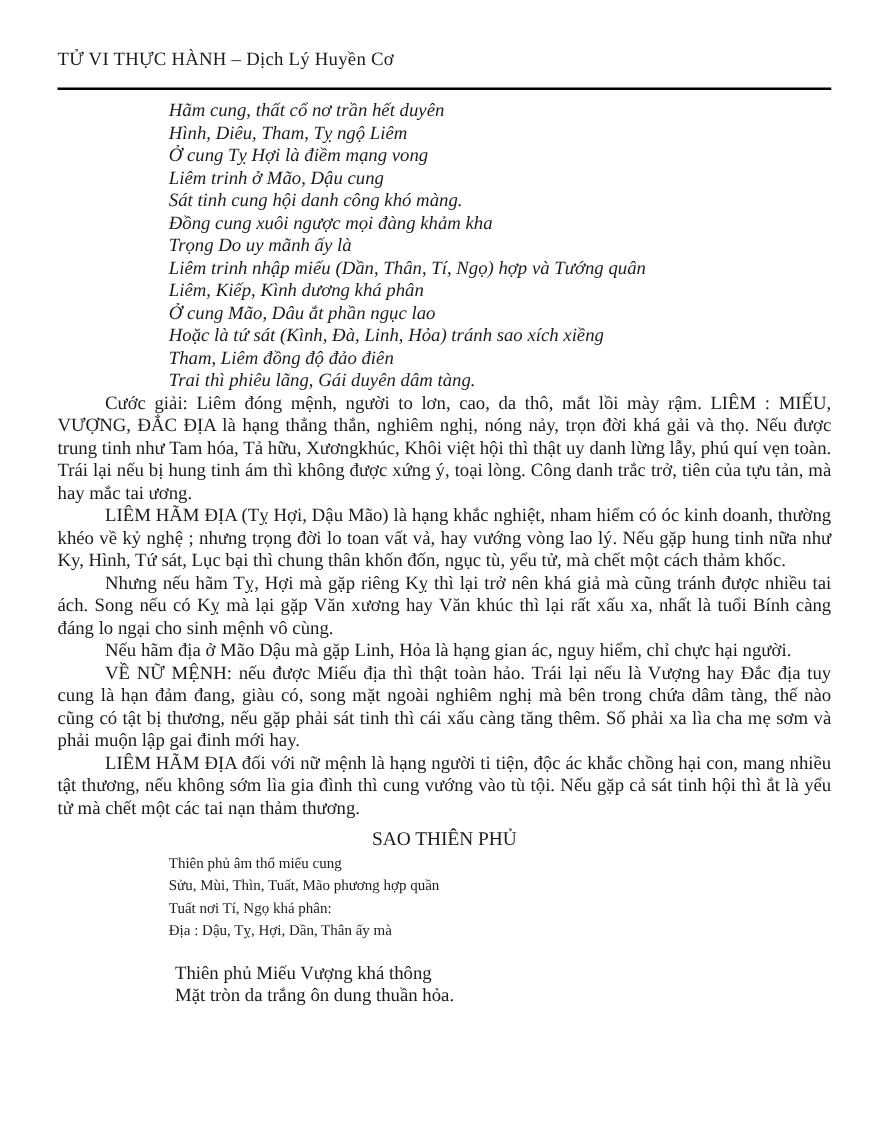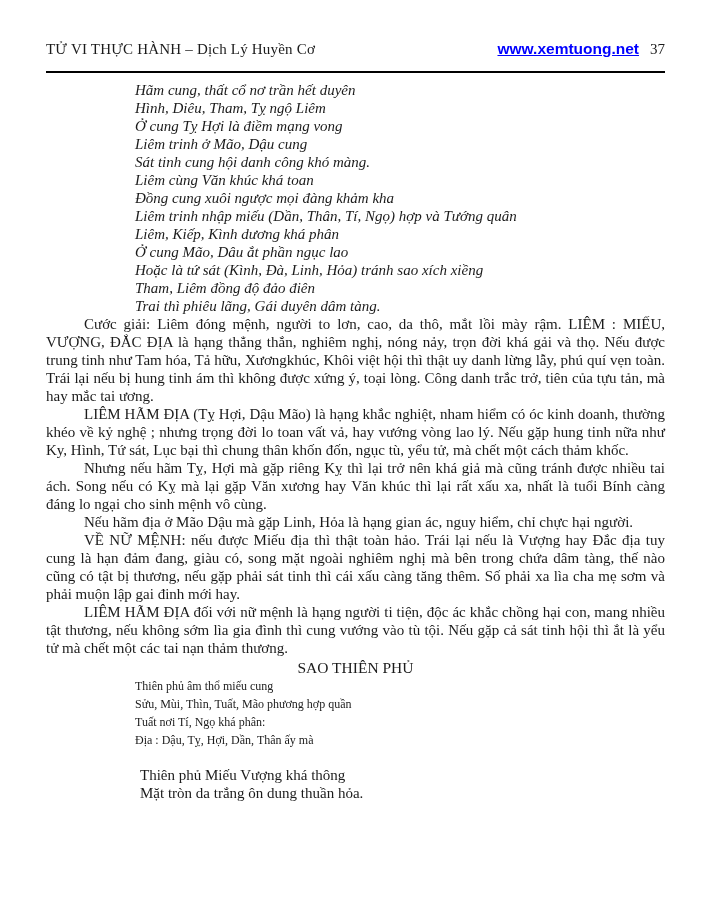--- a/index.html
+++ b/index.html
@@ -47,21 +47,21 @@
   .body-text {
     font-size: 15px;
     line-height: 18px;
     text-align: justify;
   }
   .para { margin: 0; text-indent: 38px; }
   .section-heading {
     text-align: center;
     font-size: 15.5px;
     line-height: 19px;
-    margin-top: 1px;
+    margin-top: 6px;
     text-indent: 0;
   }
   .section-subtitle {
     text-align: center;
     font-size: 15px;
     line-height: 18px;
   }
   .verse {
     margin: 0 0 0 80px;
     font-size: 12px;
@@ -73,36 +73,32 @@
     line-height: 18px;
   }
 </style>
 </head>
 <body>
 
 <div class="page">
 
   <div class="header">
     <span class="header-title">TỬ VI THỰC HÀNH – Dịch Lý Huyền Cơ</span>
-    <span class="header-right">
-      <span class="website-link" style="color: rgb(0, 0, 255);">www.xemtuong.net</span>
-      <span class="page-number">37</span>
-    </span>
   </div>
 
   <hr class="rule">
 
   <div class="poem">
       <div class="poem-line">Hãm cung, thất cổ nơ trần hết duyên</div>
       <div class="poem-line">Hình, Diêu, Tham, Tỵ ngộ Liêm</div>
       <div class="poem-line">Ở cung Tỵ Hợi là điềm mạng vong</div>
       <div class="poem-line">Liêm trinh ở Mão, Dậu cung</div>
       <div class="poem-line">Sát tinh cung hội danh công khó màng.</div>
-      <div class="poem-line">Liêm cùng Văn khúc khá toan</div>
       <div class="poem-line">Đồng cung xuôi ngược mọi đàng khảm kha</div>
+      <div class="poem-line">Trọng Do uy mãnh ấy là</div>
       <div class="poem-line">Liêm trinh nhập miếu (Dần, Thân, Tí, Ngọ) hợp và Tướng quân</div>
       <div class="poem-line">Liêm, Kiếp, Kình dương khá phân</div>
       <div class="poem-line">Ở cung Mão, Dâu ắt phần ngục lao</div>
       <div class="poem-line">Hoặc là tứ sát (Kình, Đà, Linh, Hỏa) tránh sao xích xiềng</div>
       <div class="poem-line">Tham, Liêm đồng độ đảo điên</div>
       <div class="poem-line">Trai thì phiêu lãng, Gái duyên dâm tàng.</div>
     </div>
 
   <div class="body-text">
     <div>

